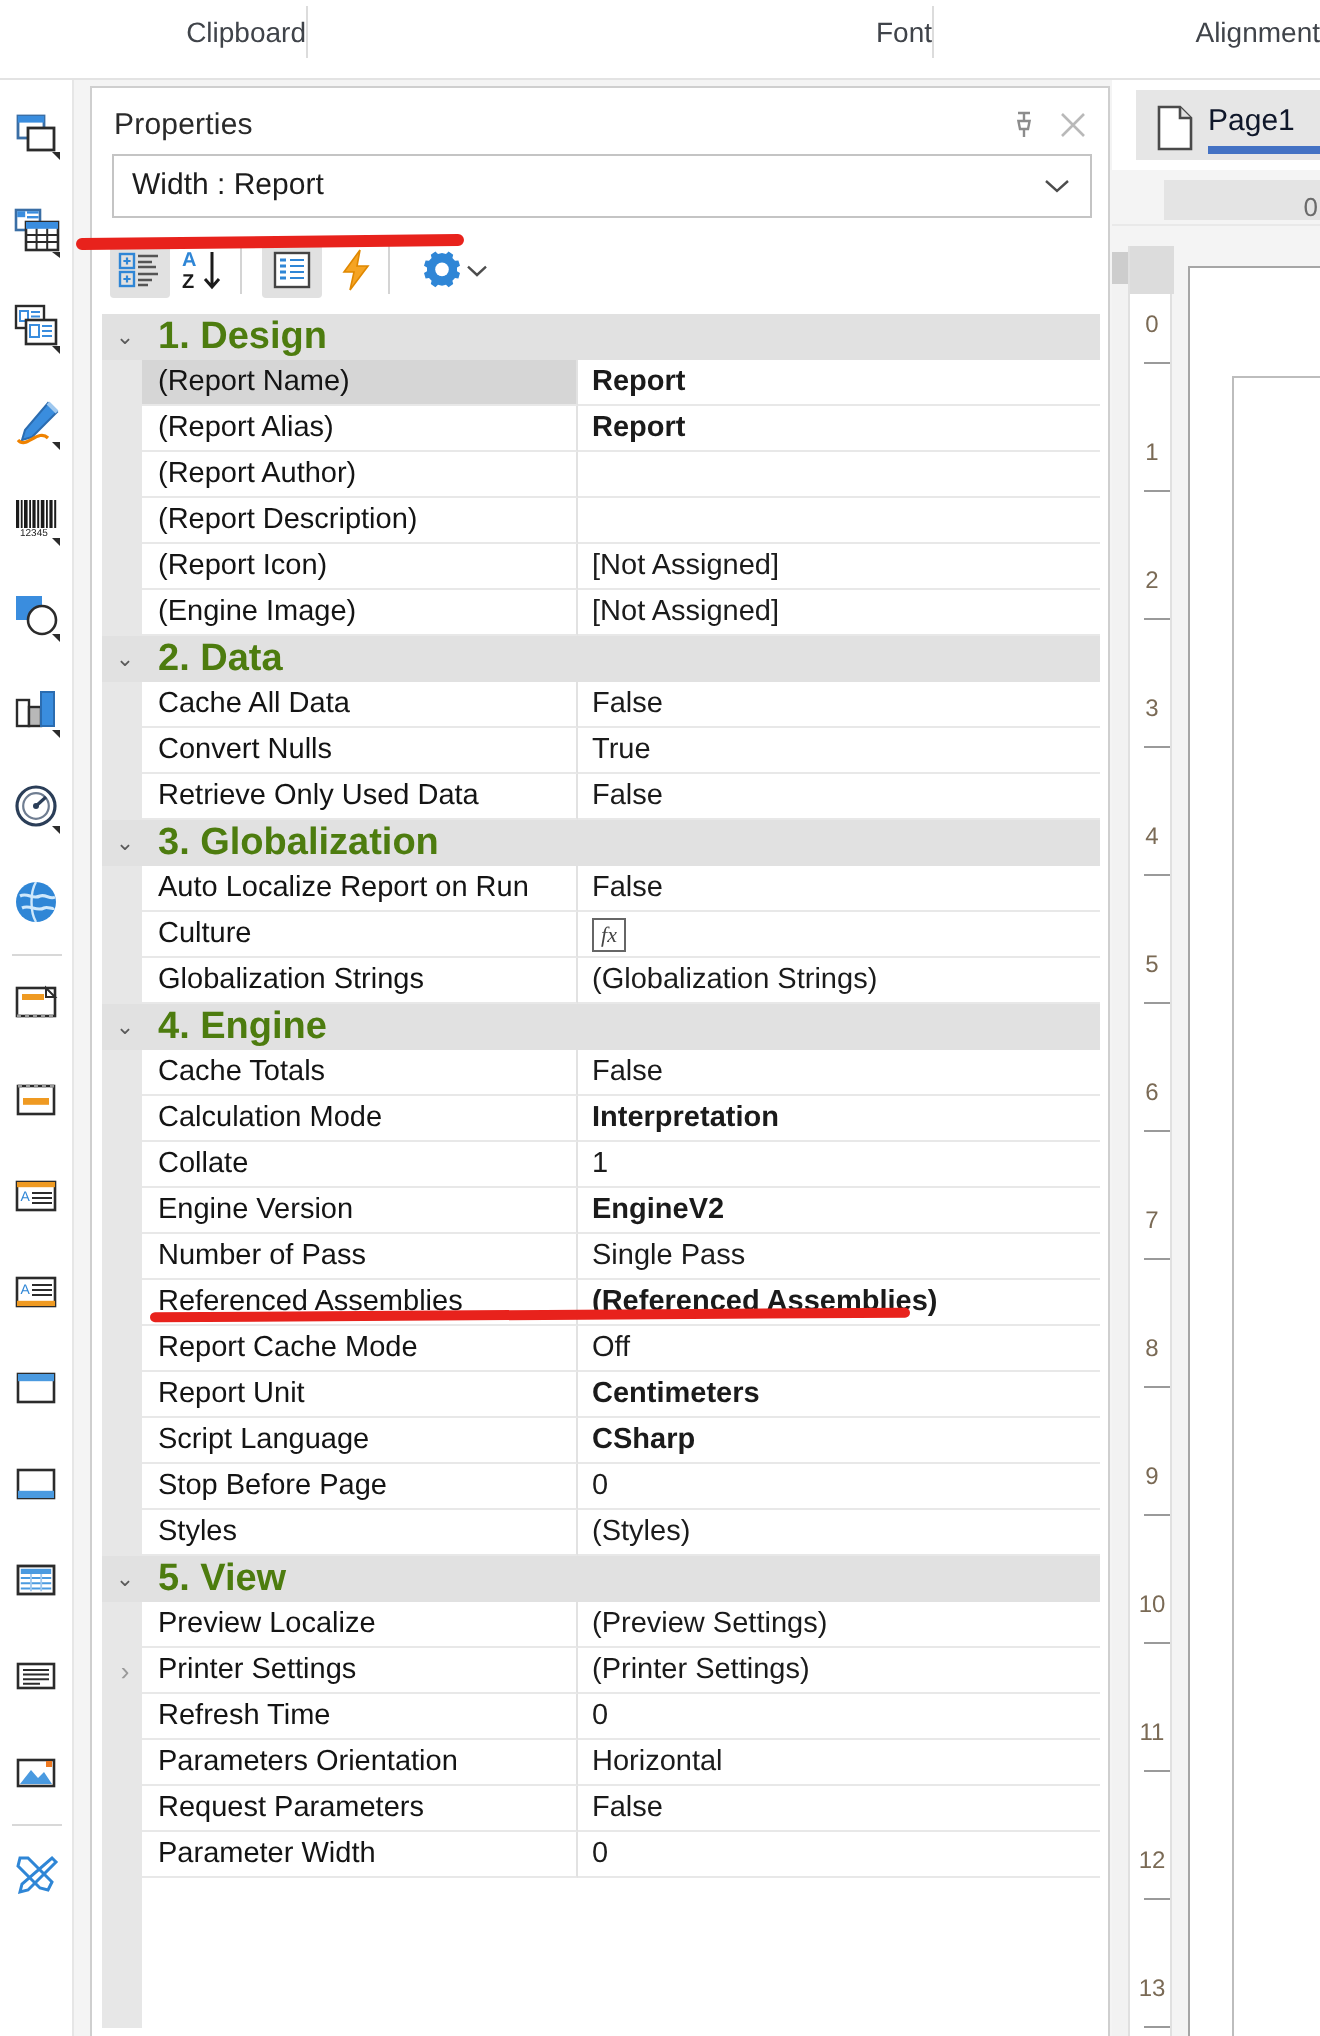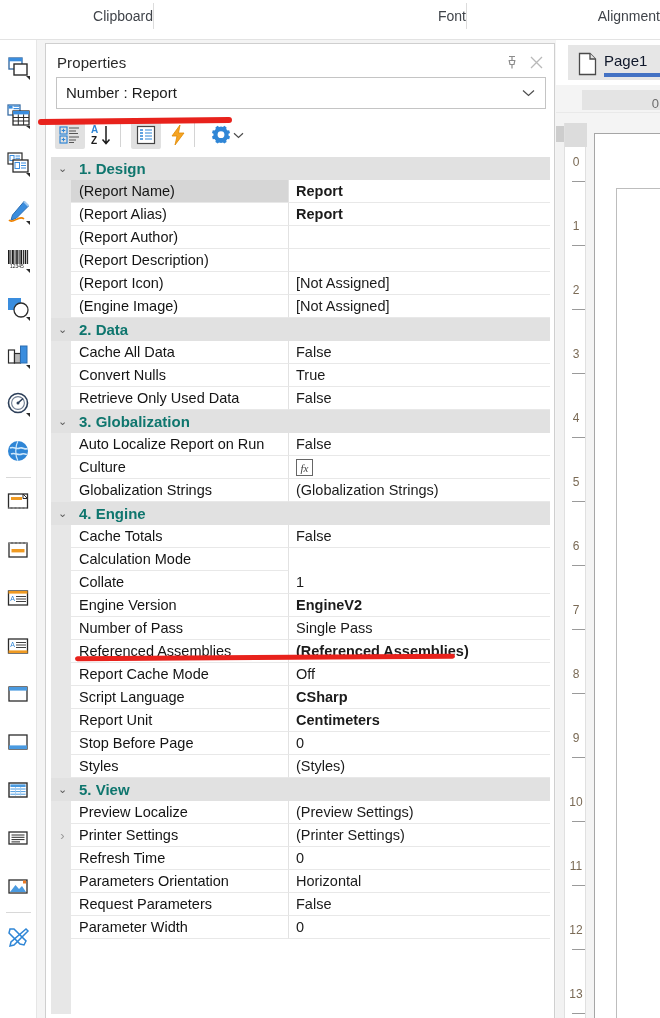--- a/index.html
+++ b/index.html
@@ -107,21 +107,21 @@
   }
   .row .val {
     position: absolute; left: 238px; top: 0; width: 261px; height: 23px;
     padding-left: 7px; line-height: 23px;
     font-size: 14.5px; color: #1b1b1b;
     border-bottom: 1px solid #e8e8e8;
     background: #fff; white-space: nowrap; overflow: hidden;
   }
   .row.cat .cat-name {
     position: absolute; left: 28px; top: 0; height: 23px; line-height: 23px;
-    font-size: 15px; font-weight: bold; color: #0f766e;
+    font-size: 19px; font-weight: bold; color: #4d7c0f;
   }
   .row.sel .lbl { background: #d6d6d6; }
   .row .val.b { font-weight: bold; }
   .fxbox {
     position: absolute; left: 7px; top: 3px; width: 17px; height: 17px;
     border: 1px solid #666; background: #fff;
     font-family: "Liberation Serif", serif; font-style: italic;
     font-size: 11px; color: #444; text-align: center; line-height: 16px;
   }
 
@@ -403,21 +403,21 @@
       </svg>
     </div>
 
     <div class="panel-close">
       <svg width="15" height="15" viewBox="0 0 15 15">
         <path d="M2 2 L13 13 M13 2 L2 13" stroke="#b9b9b9" stroke-width="1.3"></path>
       </svg>
     </div>
 
     <div class="obj-combo">
-      <div class="obj-combo-text">Number : Report</div>
+      <div class="obj-combo-text">Width : Report</div>
       <div class="obj-combo-arrow">
         <svg width="13" height="8" viewBox="0 0 13 8">
           <path d="M1 1.5 L6.5 6.5 L12 1.5" stroke="#4d4d4d" stroke-width="1.2" fill="none"></path>
         </svg>
       </div>
     </div>
 
     <div class="ptoolbar">
 
       <div class="tb-btn sel" style="left:2px;">
@@ -542,20 +542,21 @@
           <div class="row cat">
             <div class="exp">⌄</div>
             <div class="cat-name">4. Engine</div>
           </div>
           <div class="row">
             <div class="lbl">Cache Totals</div>
             <div class="val">False</div>
           </div>
           <div class="row">
             <div class="lbl">Calculation Mode</div>
+            <div class="val b">Interpretation</div>
           </div>
           <div class="row">
             <div class="lbl">Collate</div>
             <div class="val">1</div>
           </div>
           <div class="row">
             <div class="lbl">Engine Version</div>
             <div class="val b">EngineV2</div>
           </div>
           <div class="row">
@@ -564,26 +565,26 @@
           </div>
           <div class="row">
             <div class="lbl">Referenced Assemblies</div>
             <div class="val b">(Referenced Assemblies)</div>
           </div>
           <div class="row">
             <div class="lbl">Report Cache Mode</div>
             <div class="val">Off</div>
           </div>
           <div class="row">
+            <div class="lbl">Report Unit</div>
+            <div class="val b">Centimeters</div>
+          </div>
+          <div class="row">
             <div class="lbl">Script Language</div>
             <div class="val b">CSharp</div>
-          </div>
-          <div class="row">
-            <div class="lbl">Report Unit</div>
-            <div class="val b">Centimeters</div>
           </div>
           <div class="row">
             <div class="lbl">Stop Before Page</div>
             <div class="val">0</div>
           </div>
           <div class="row">
             <div class="lbl">Styles</div>
             <div class="val">(Styles)</div>
           </div>
           <div class="row cat">

